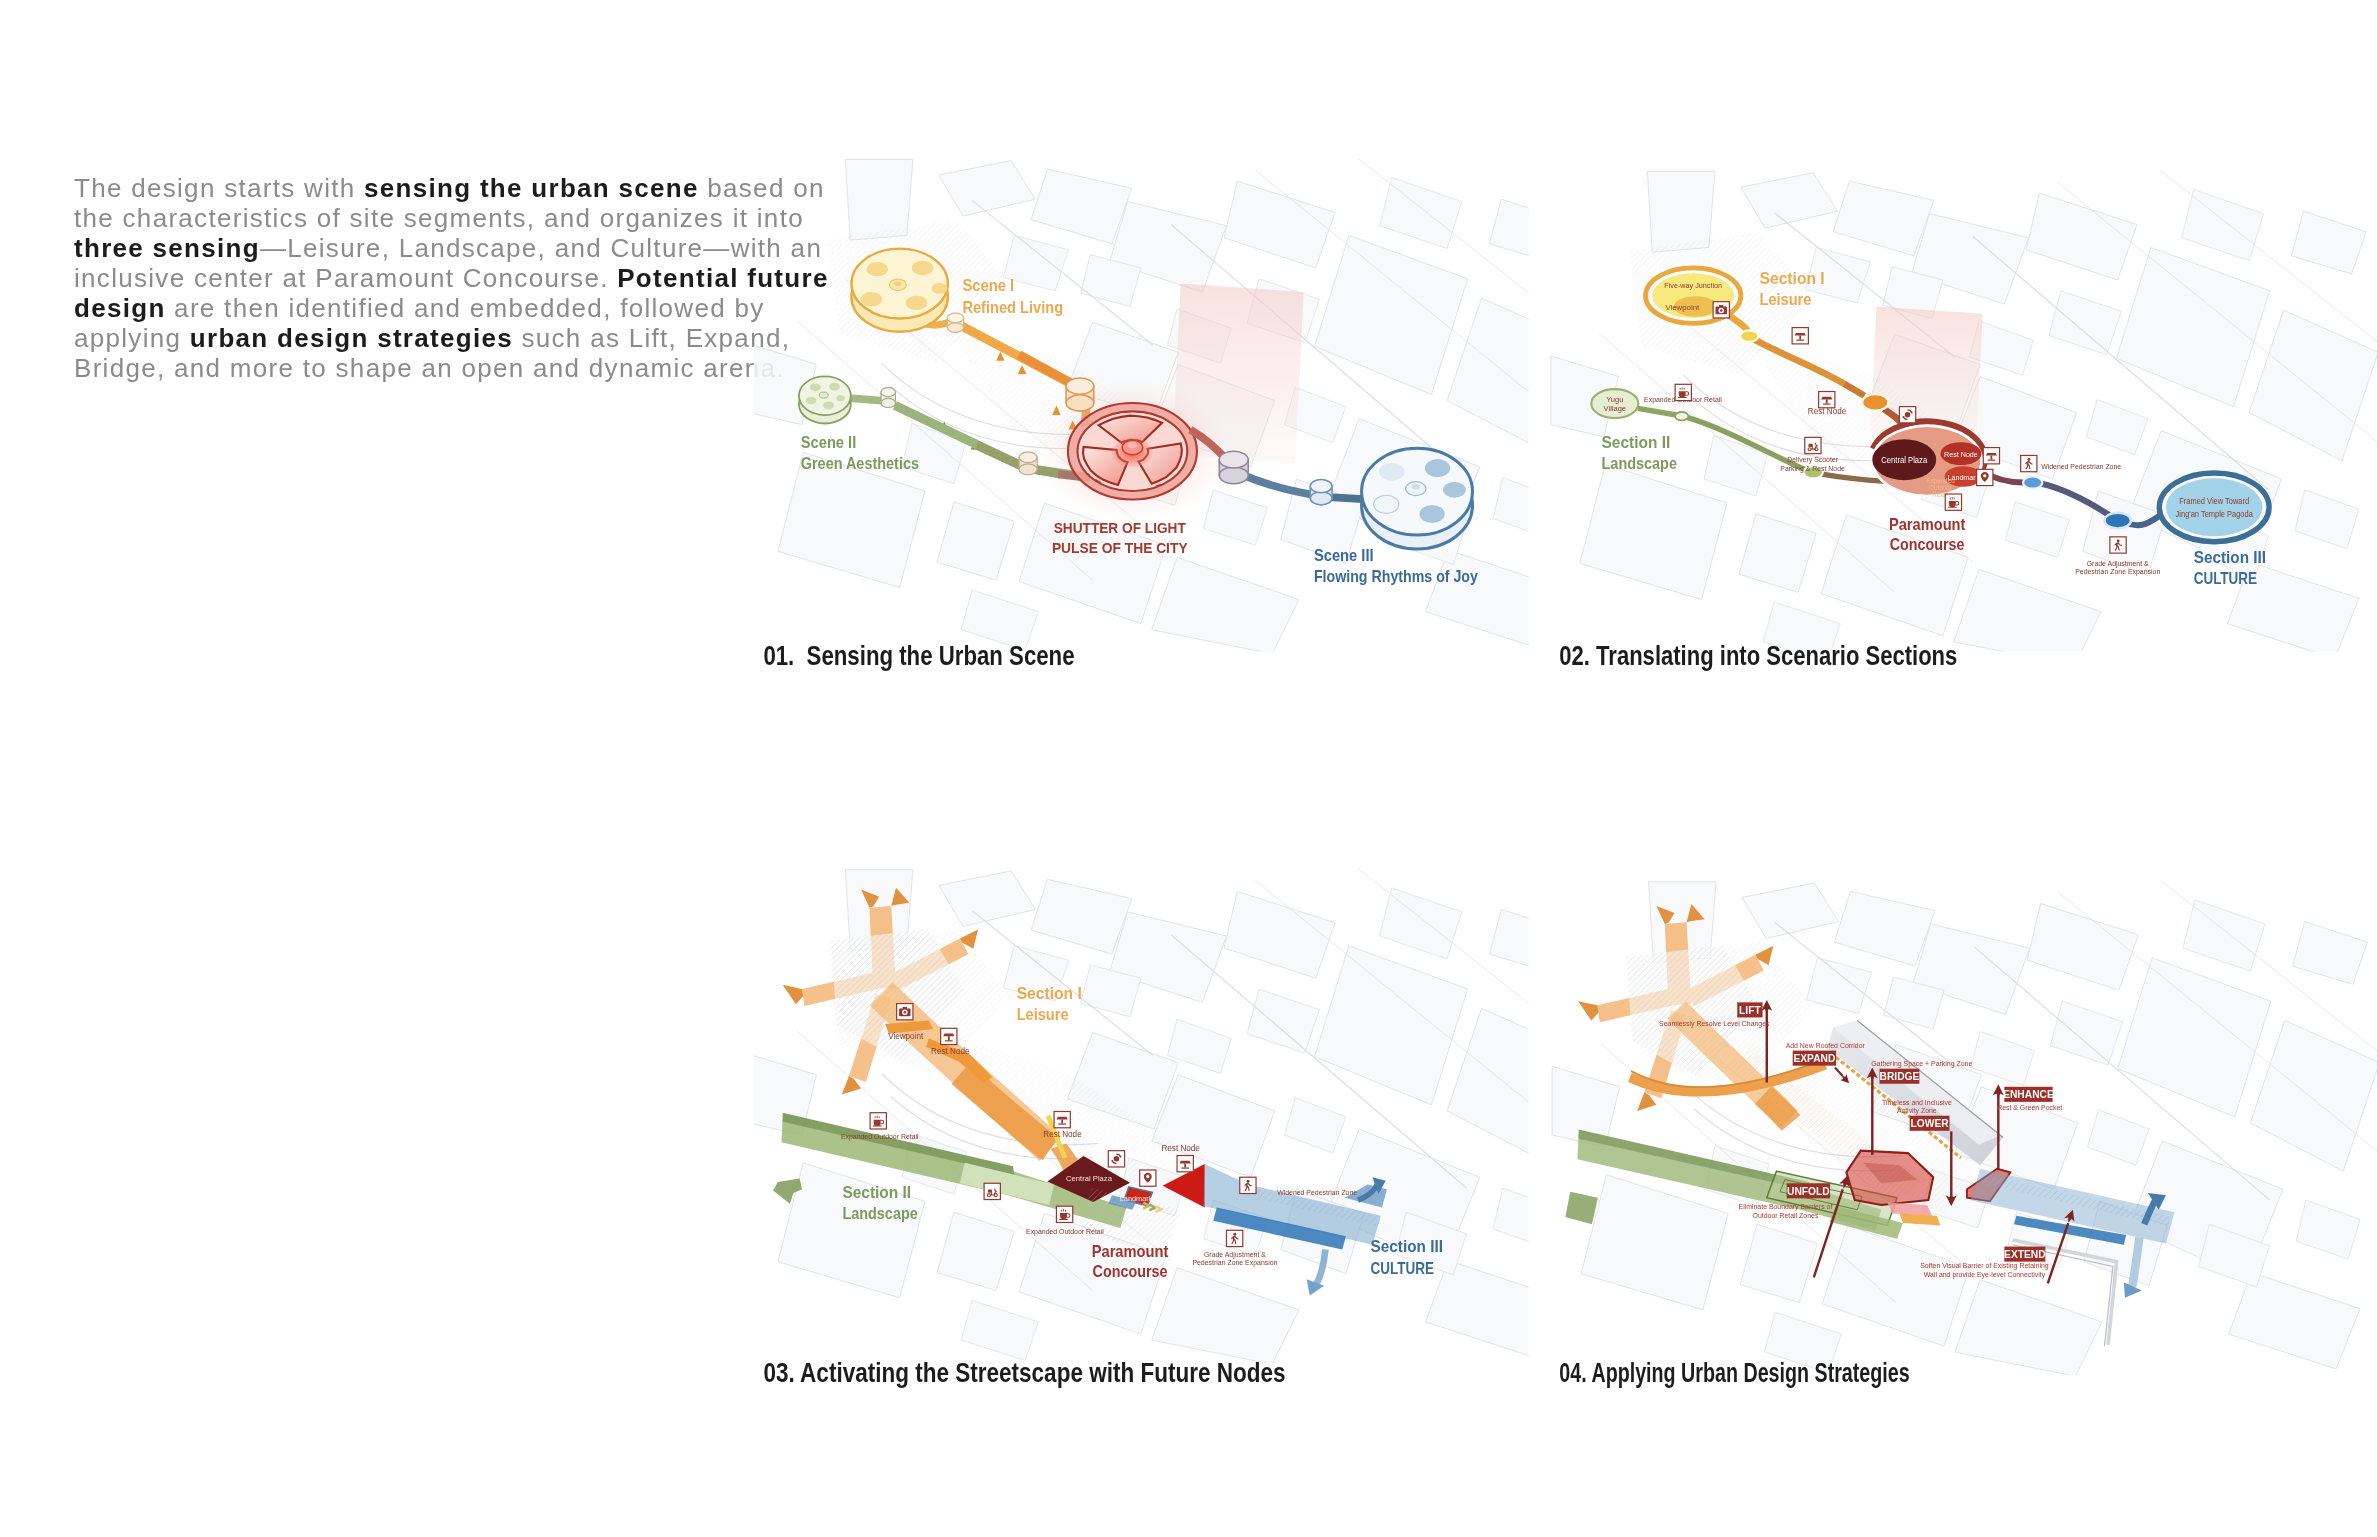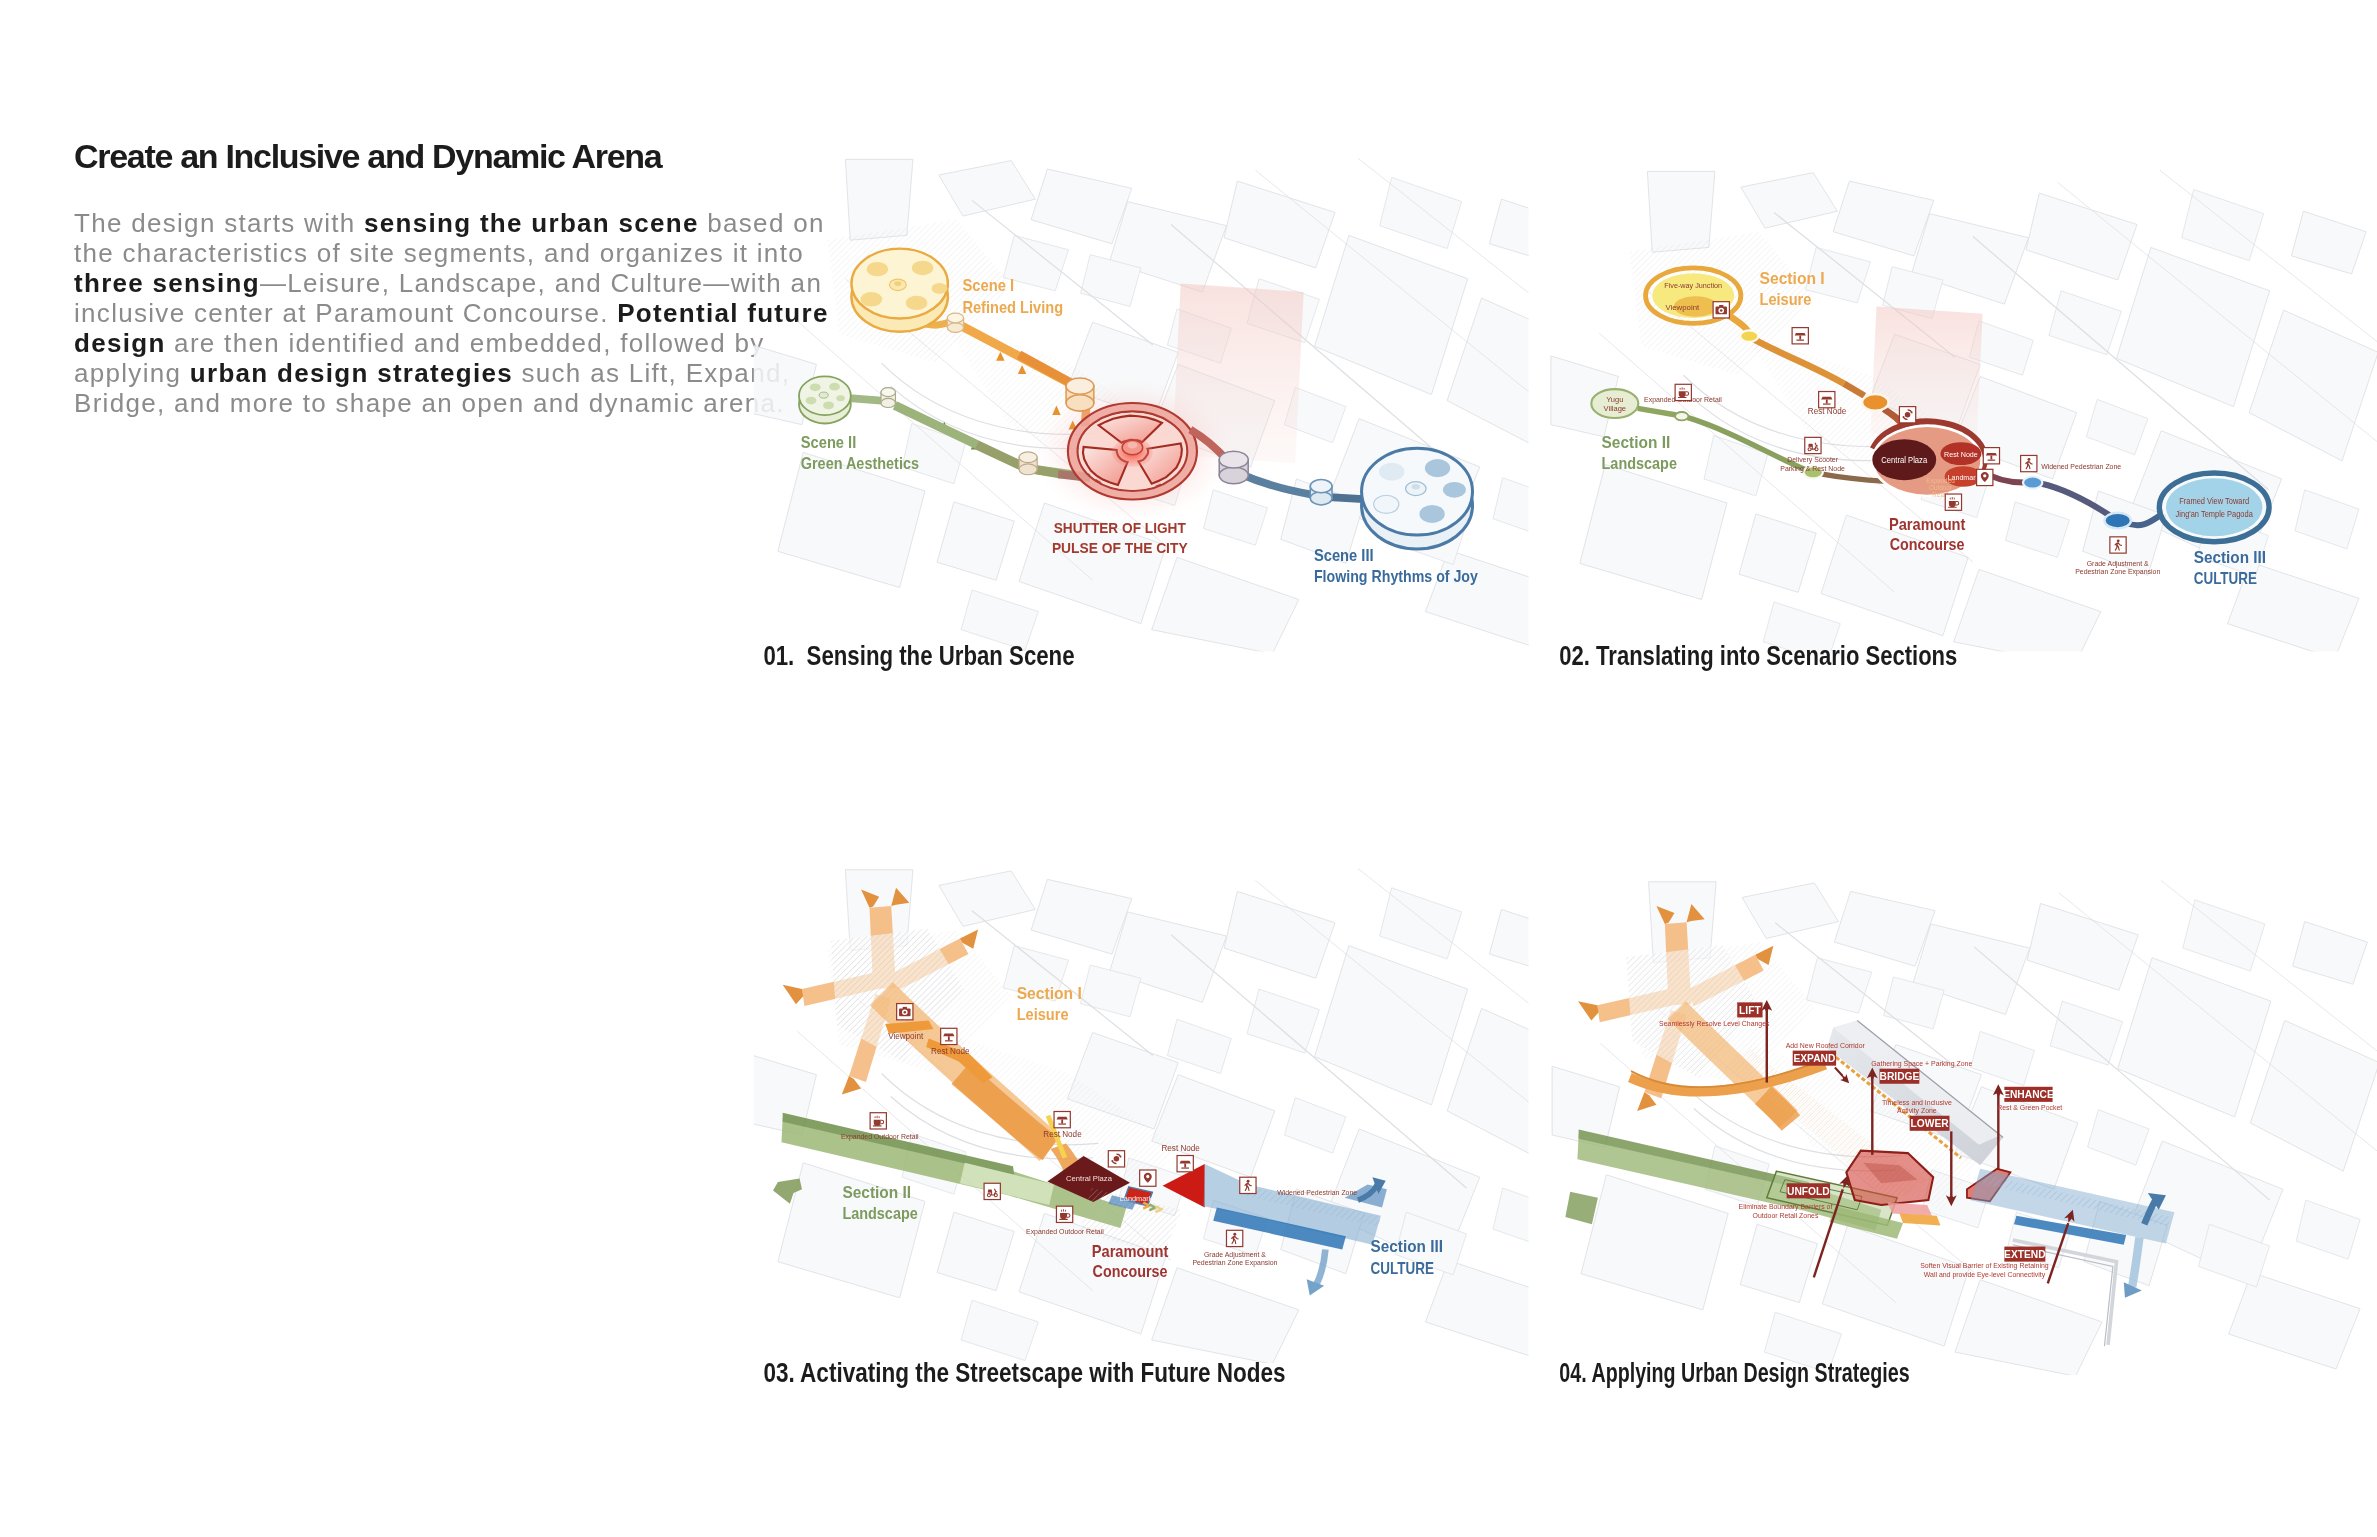--- a/index.html
+++ b/index.html
@@ -9,21 +9,20 @@
   .intro p{margin:34px 0 0 0;font-size:26px;line-height:30px;color:#8b8b8b;white-space:nowrap;letter-spacing:1.3px;}
   .intro p b{color:#1c1c1c;}
   svg.art{position:absolute;left:0;top:0;}
   text{font-family:"Liberation Sans",sans-serif;}
 </style>
 </head>
 <body>
 
 <div class="intro">
 
-  <h1>Create an Inclusive and Dynamic Arena</h1>
 
   <p>The design starts with <b>sensing the urban scene</b> based on<br>
 the characteristics of site segments, and organizes it into<br>
 <b>three sensing</b>—Leisure, Landscape, and Culture—with an<br>
 inclusive center at Paramount Concourse. <b>Potential future</b><br>
 <b>design</b> are then identified and embedded, followed by<br>
 applying <b>urban design strategies</b> such as Lift, Expand,<br>
 Bridge, and more to shape an open and dynamic arena.</p>
 </div>
 <svg class="art" width="2377" height="1538" viewBox="0 0 3942 2550">

